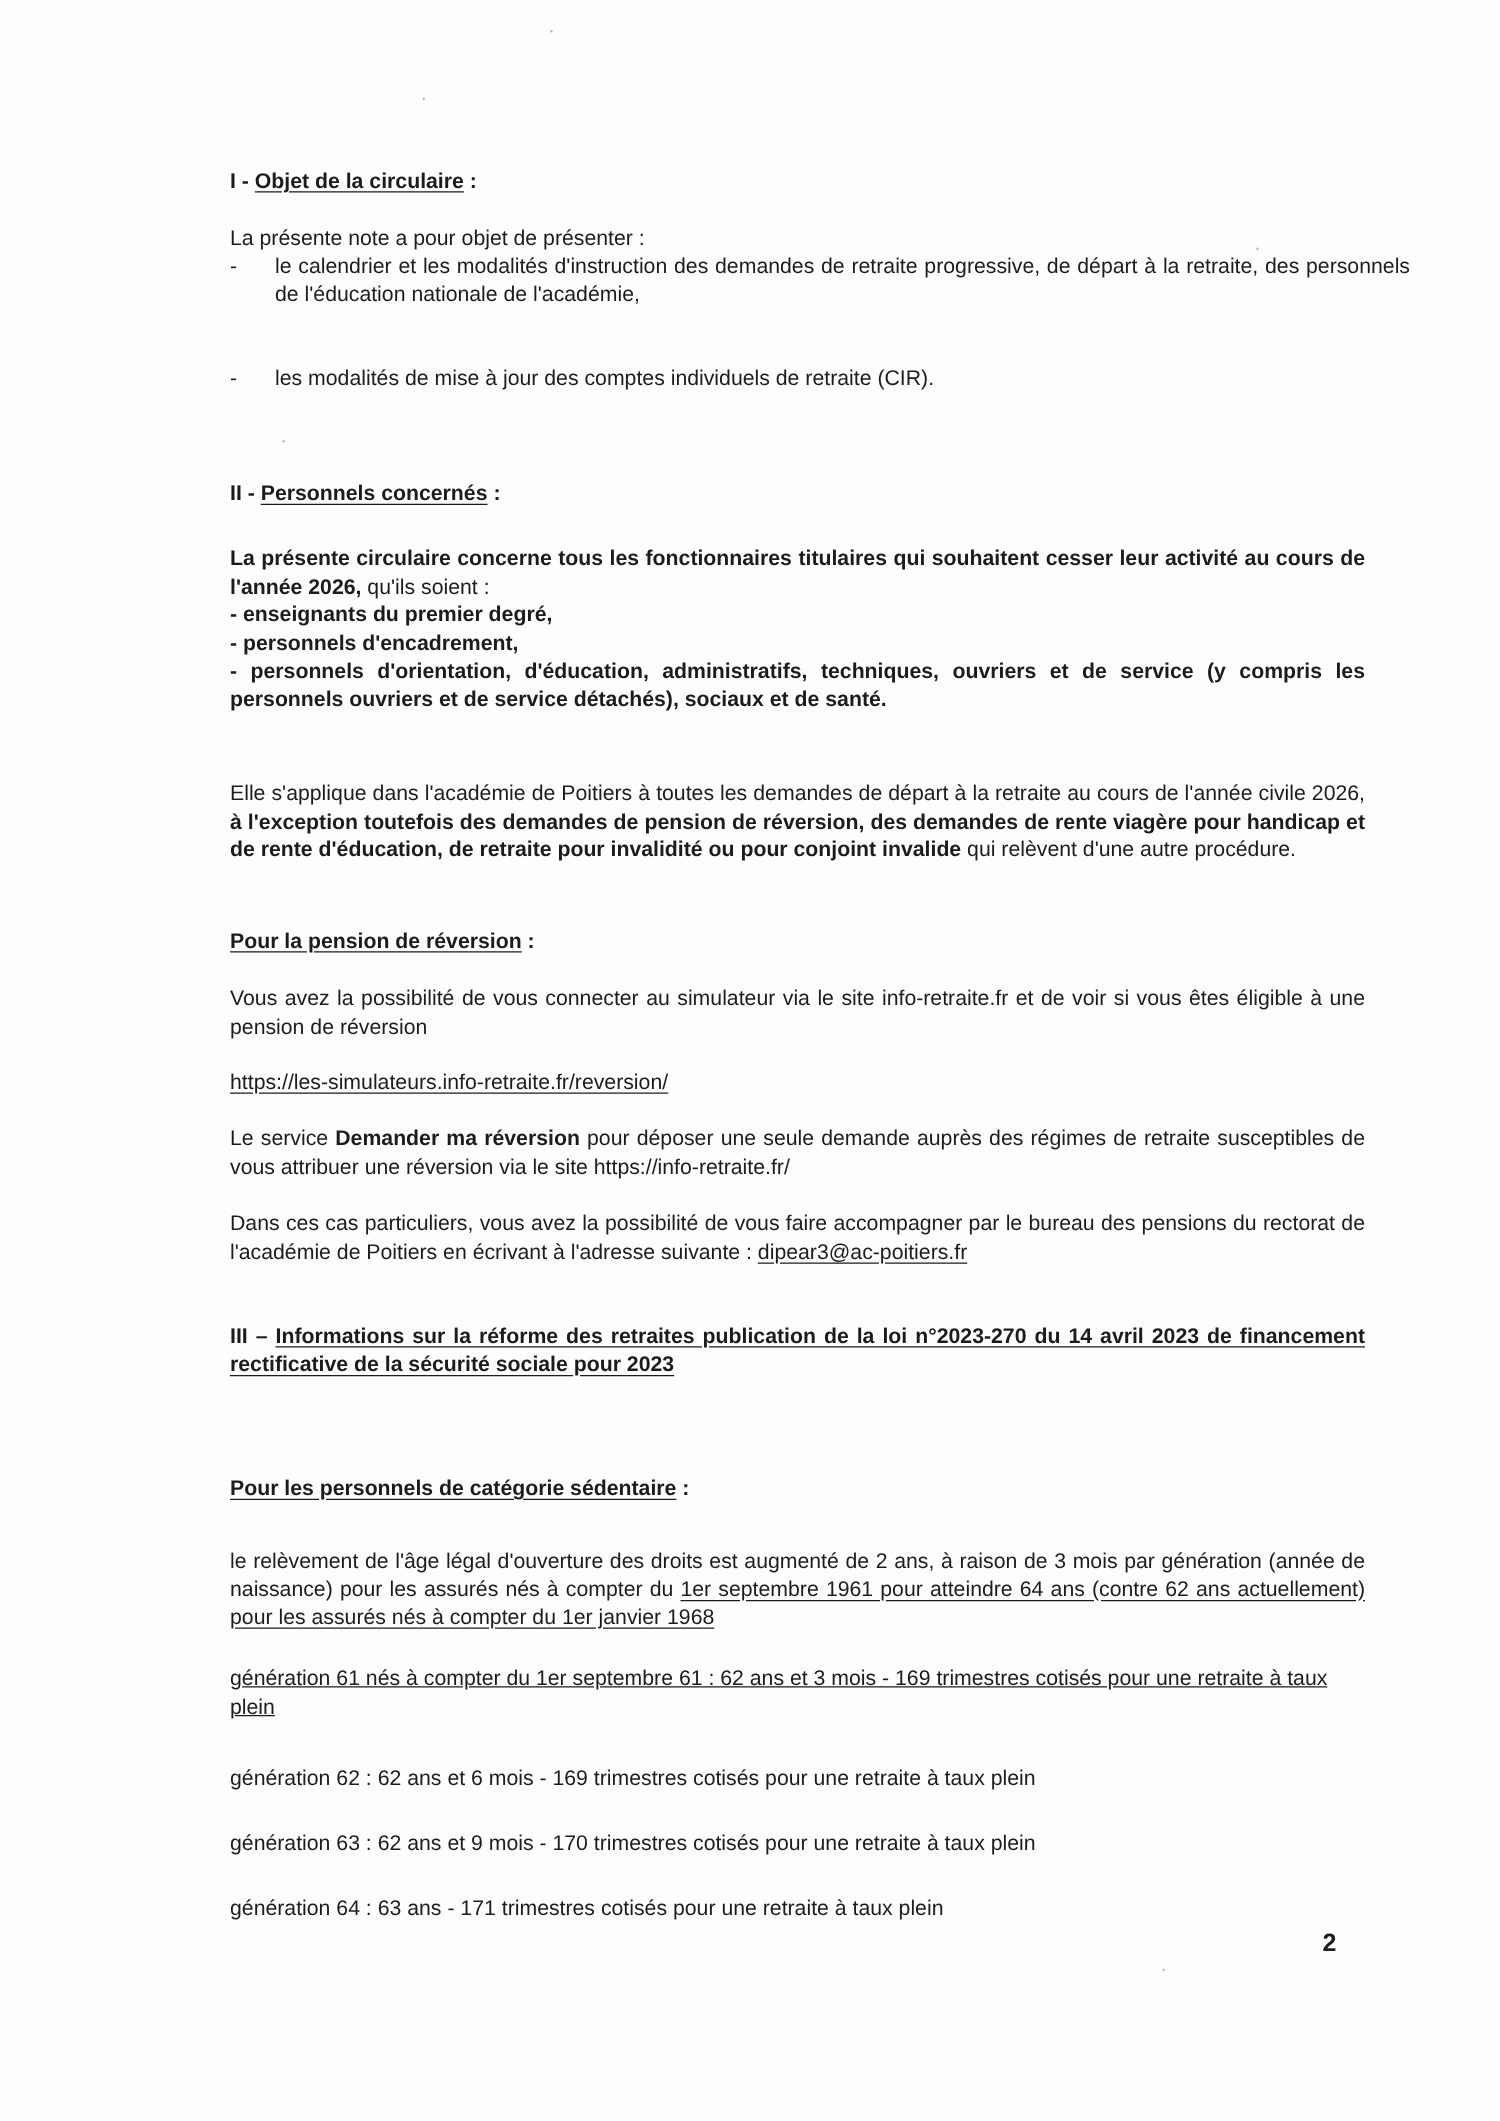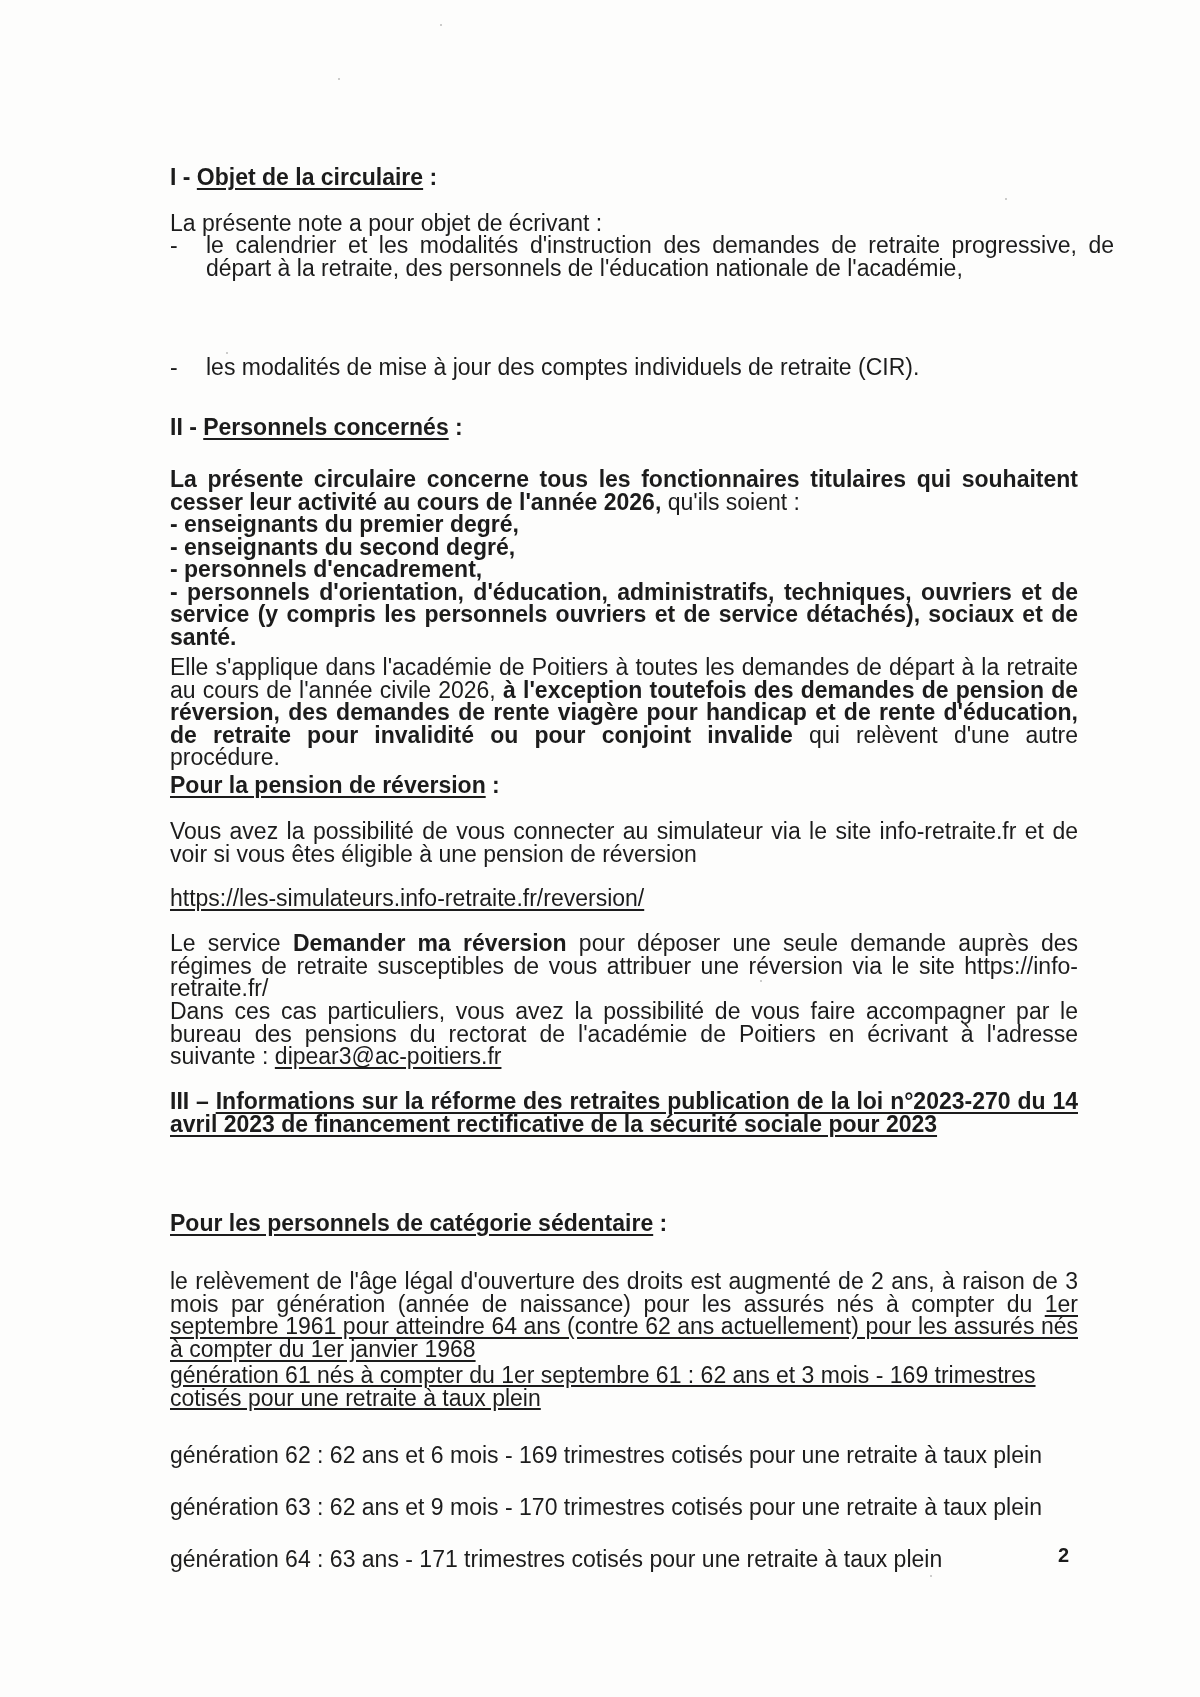--- a/index.html
+++ b/index.html
@@ -11,61 +11,60 @@
     font-family: "Liberation Sans", sans-serif;
     position: relative;
     overflow: hidden;
   }
   .page {
     position: absolute;
     left: 168px;
     top: 0;
     width: 908px;
   }
-  .blk { position: absolute; left: 2px; width: 908px; font-size: 23px; line-height: 22.5px; margin-top: 32px; }
+  .blk { position: absolute; left: 16px; width: 908px; font-size: 17px; line-height: 22.5px; }
   .just { text-align: justify; text-align-last: left; }
   .b { font-weight: bold; }
   .u { text-decoration: underline; text-underline-offset: 3px; }
   .hdr { font-weight: bold; }
   .dash-item { position: relative; padding-left: 36px; }
   .dash-item .dash { position: absolute; left: 0; top: 0; }
   .lst { padding-left: 0; }
   .pagenum { position: absolute; left: 1058px; top: 1544px; font-size: 20px; font-weight: bold; }
   .speck { position: absolute; width: 2px; height: 2px; background: #bbb; border-radius: 1px; }
 </style>
 </head>
 <body>
 
 <div class="page">
 
   <div class="blk hdr" style="top:134px;">
     <span>I - </span><span class="u">Objet de la circulaire</span><span> :</span>
   </div>
 
-  <div class="blk" style="top:180px;">La présente note a pour objet de écrivant :</div>
+  <div class="blk" style="top:180px;">La présente note a pour objet de présenter :</div>
 
   <div class="blk just dash-item" style="top:202px;">
     <span class="dash">-</span><span>le calendrier et les modalités d'instruction des demandes de retraite progressive, de départ à la retraite,  des personnels de l'éducation nationale de l'académie,</span>
   </div>
   <div class="blk dash-item" style="top:247px;">
     <span class="dash">-</span><span>les modalités de mise à jour des comptes individuels de retraite (CIR).</span>
   </div>
 
 
   <div class="blk hdr" style="top:384px;">
     <span>II - </span><span class="u">Personnels concernés</span><span> :</span>
   </div>
 
   <div class="blk just" style="top:436px;">
     <span class="b">La présente circulaire concerne tous les fonctionnaires titulaires qui souhaitent cesser leur activité au cours de l'année 2026,</span><span> qu'ils soient :</span>
   </div>
 
   <div class="blk lst" style="top:481px;font-weight:bold;">
     <div>- enseignants du premier degré,</div>
-    <div>- enseignants du second degré,</div>
     <div>- personnels d'encadrement,</div>
     <div class="just">- personnels d'orientation, d'éducation, administratifs, techniques, ouvriers et de service (y compris les personnels ouvriers et de service détachés), sociaux et de santé.</div>
   </div>
 
   <div class="blk just" style="top:624px;">
     <span>Elle s'applique dans l'académie de Poitiers à toutes les demandes de départ à la retraite au cours de l'année civile 2026, </span><span class="b">à l'exception toutefois des demandes de pension de réversion, des demandes de rente viagère pour handicap et de rente d'éducation, de retraite pour invalidité ou pour conjoint invalide</span><span> qui relèvent d'une autre procédure.</span>
   </div>
 
   <div class="blk hdr" style="top:742px;">
     <span class="u">Pour la pension de réversion</span><span> :</span>

